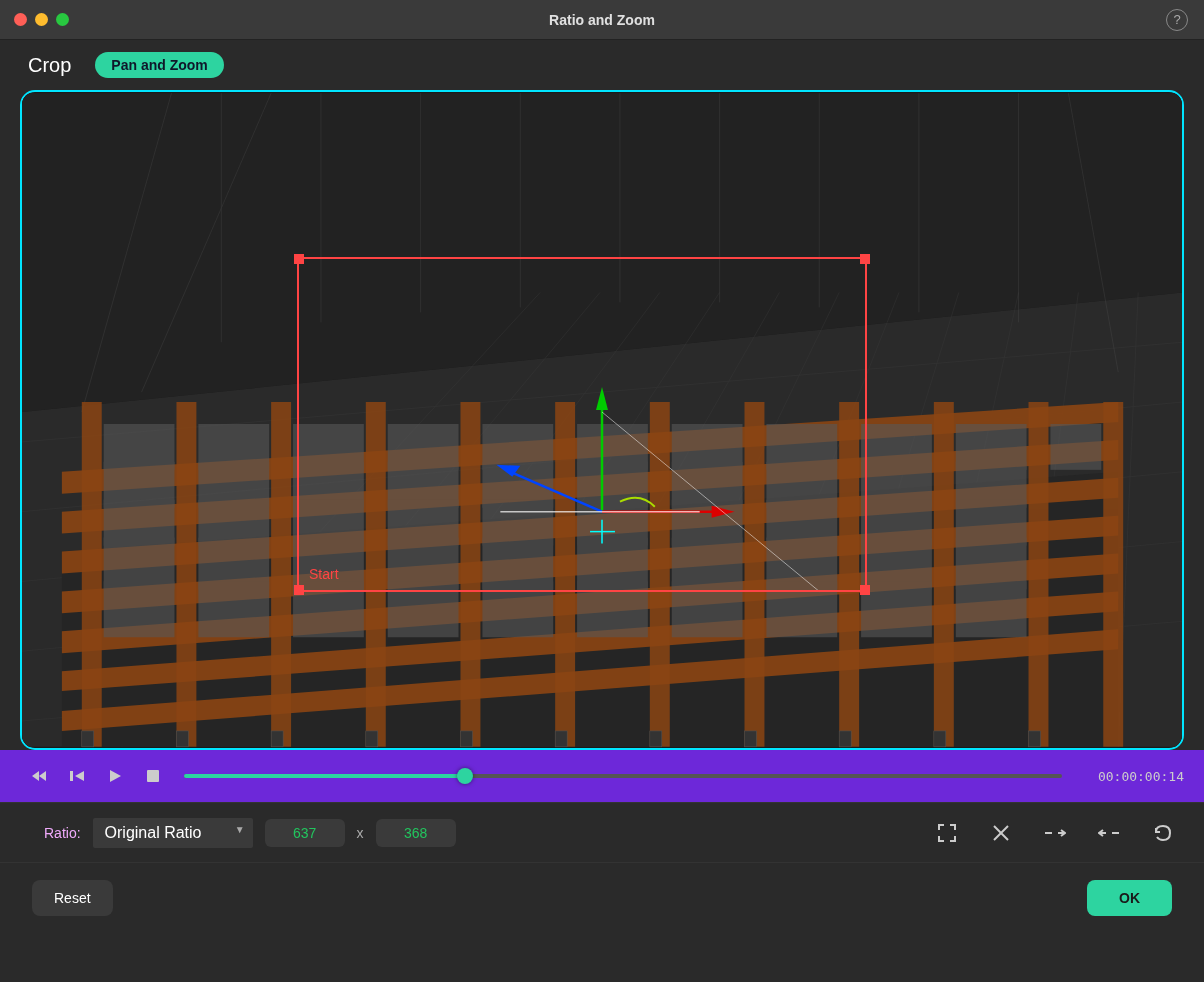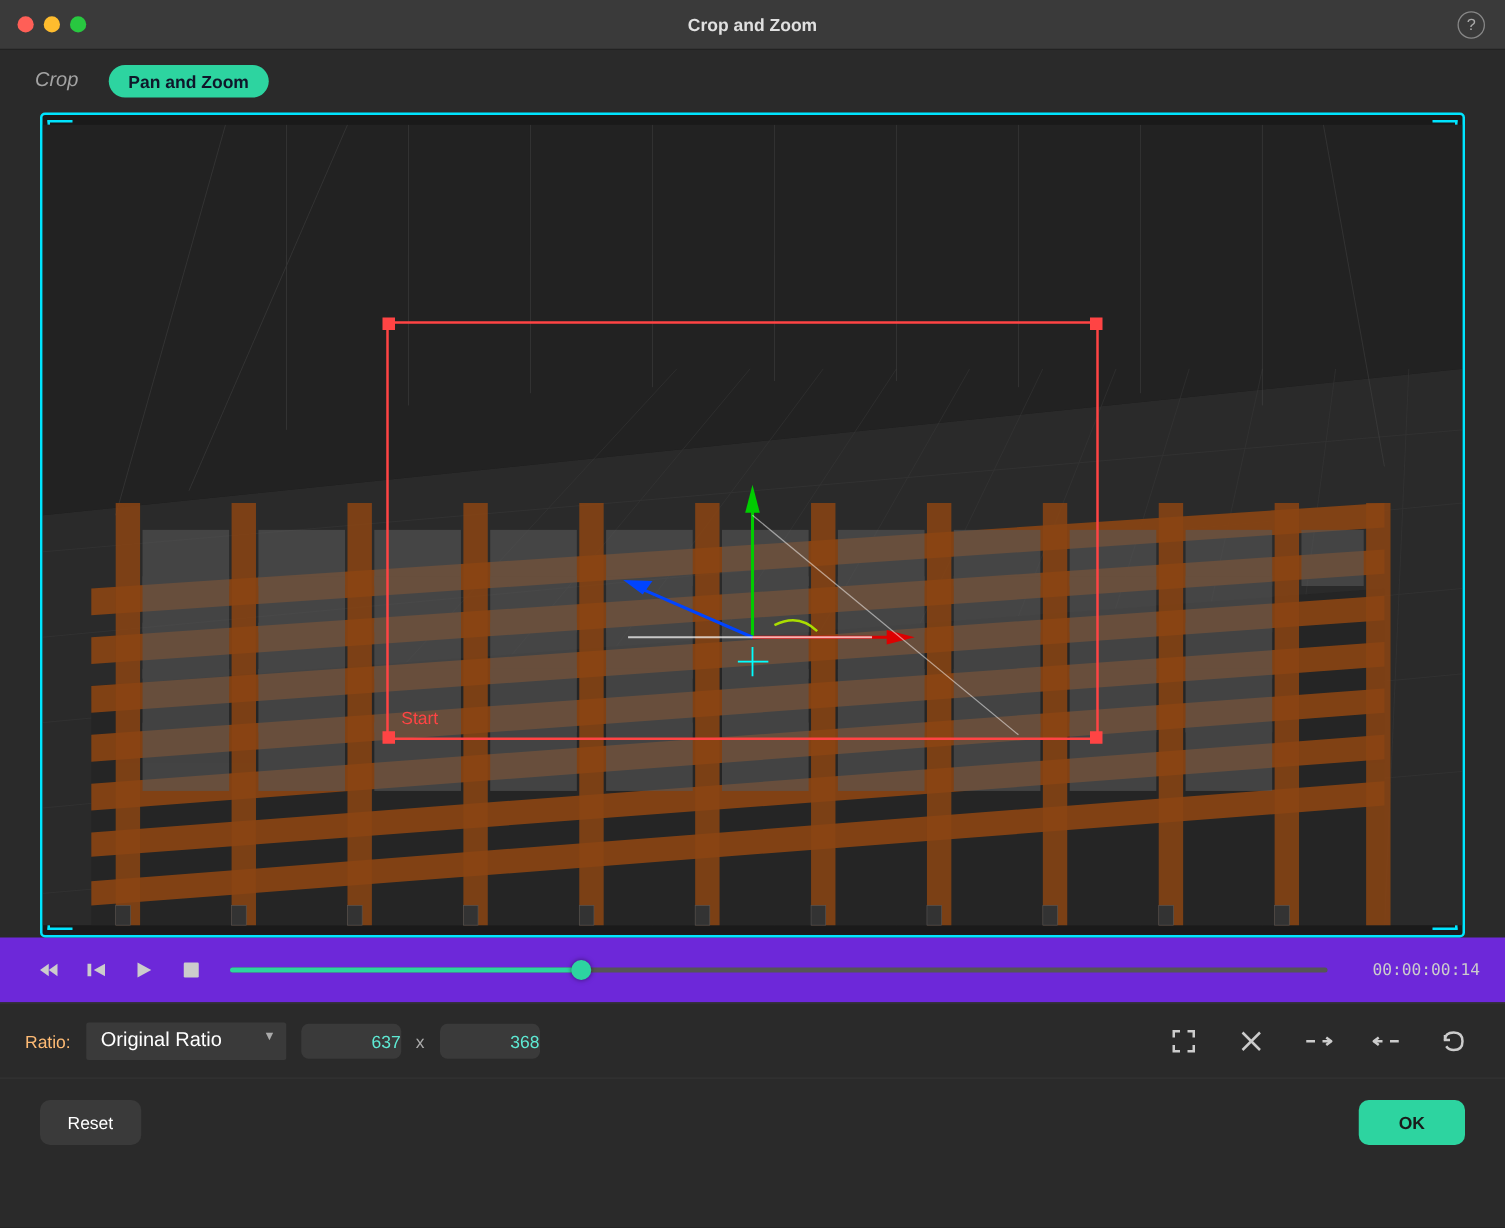--- a/index.html
+++ b/index.html
@@ -60,44 +60,43 @@
     
     .tab-bar {
       background: #2a2a2a;
       height: 50px;
       display: flex;
       align-items: center;
       padding: 0 20px;
       gap: 16px;
     }
     .tab-crop {
-      font-size: 16px;
+      font-size: 20px;
       font-weight: 500;
-      color: #a3a3a3;
+      color: #ffffff;
       cursor: pointer;
       padding: 4px 8px;
-      font-style: italic;
     }
     .tab-pan-zoom {
       background: #2dd4a0;
       color: #0f172a;
       border-radius: 16px;
       padding: 5px 16px;
       font-size: 14px;
       font-weight: 600;
       cursor: pointer;
     }
 
     
     .video-area {
       position: relative;
-      margin: 0 32px;
+      margin: 0 20px;
       height: 660px;
       border: 2px solid #00e5ff;
-      border-radius: 4px;
+      border-radius: 15px;
       overflow: hidden;
       background: #1a1a1a;
     }
 
     
     .scene-bg {
       width: 100%;
       height: 100%;
       position: relative;
       overflow: hidden;
@@ -239,22 +238,23 @@
     .ratio-bar {
       height: 60px;
       background: #2a2a2a;
       display: flex;
       align-items: center;
       padding: 0 20px;
       gap: 12px;
       border-top: 1px solid #333;
     }
     .ratio-label {
-      color: #fdba74;
-      font-size: 14px;
+      color: #f0abfc;
+      font-size: 14px;
+      margin-left: 24px;
     }
     .ratio-select-wrapper {
       position: relative;
       display: flex;
       align-items: flex-start;
       background: #3a3a3a;
       border-radius: 2px;
       padding: 6px 28px 6px 12px;
       cursor: pointer;
       min-width: 160px;
@@ -262,25 +262,25 @@
     .ratio-select-wrapper .chevron {
       position: absolute;
       right: 8px;
       color: #aaa;
       font-size: 10px;
     }
     .dim-input {
       background: #3a3a3a;
       border: none;
       border-radius: 6px;
-      color: #5eead4;
+      color: #22c55e;
       font-size: 14px;
       padding: 6px 0;
       width: 80px;
-      text-align: right;
+      text-align: center;
     }
     .dim-x {
       color: #aaa;
       font-size: 14px;
     }
 
     .spacer { flex: 1; }
 
     .icon-btn {
       background: none;
@@ -325,21 +325,21 @@
   </style>
 </head>
 <body>
 
 <div class="title-bar">
   <div class="traffic-lights">
     <div class="traffic-light tl-red"></div>
     <div class="traffic-light tl-yellow"></div>
     <div class="traffic-light tl-green"></div>
   </div>
-  <span class="title-text">Crop and Zoom</span>
+  <span class="title-text">Ratio and Zoom</span>
   <div class="help-icon">?</div>
 </div>
 
 <div class="tab-bar">
   <span class="tab-crop">Crop</span>
   <span class="tab-pan-zoom">Pan and Zoom</span>
 </div>
 
 <div class="video-area">
 

